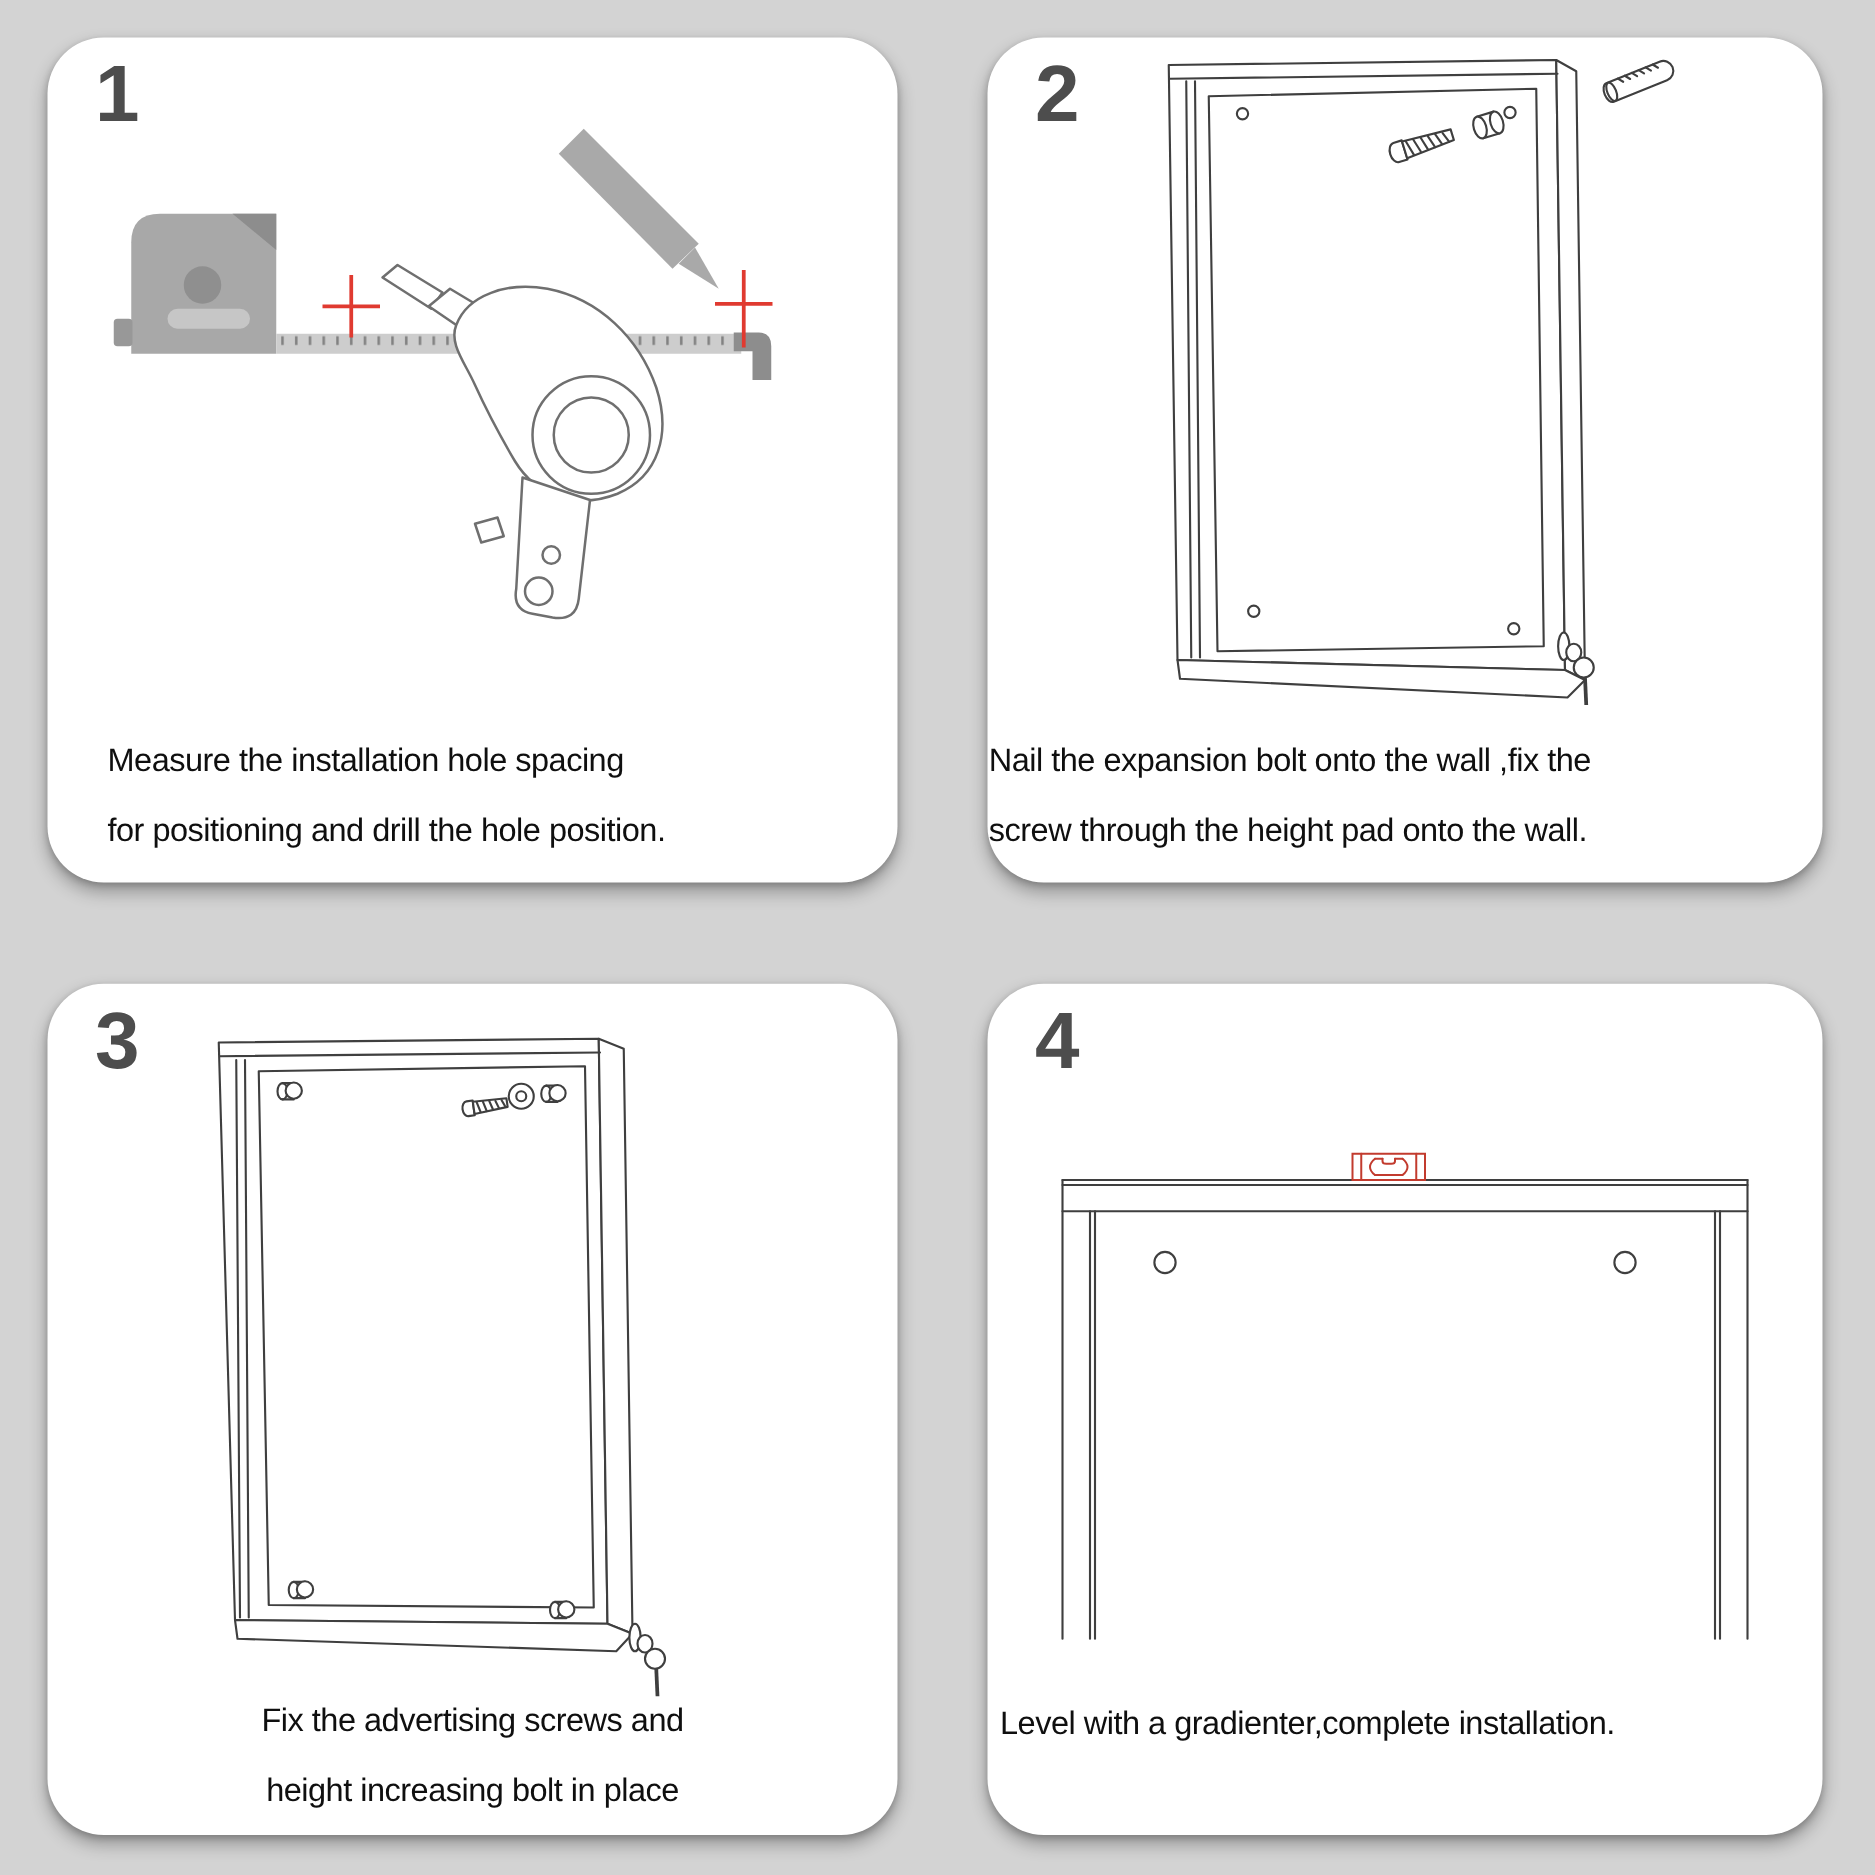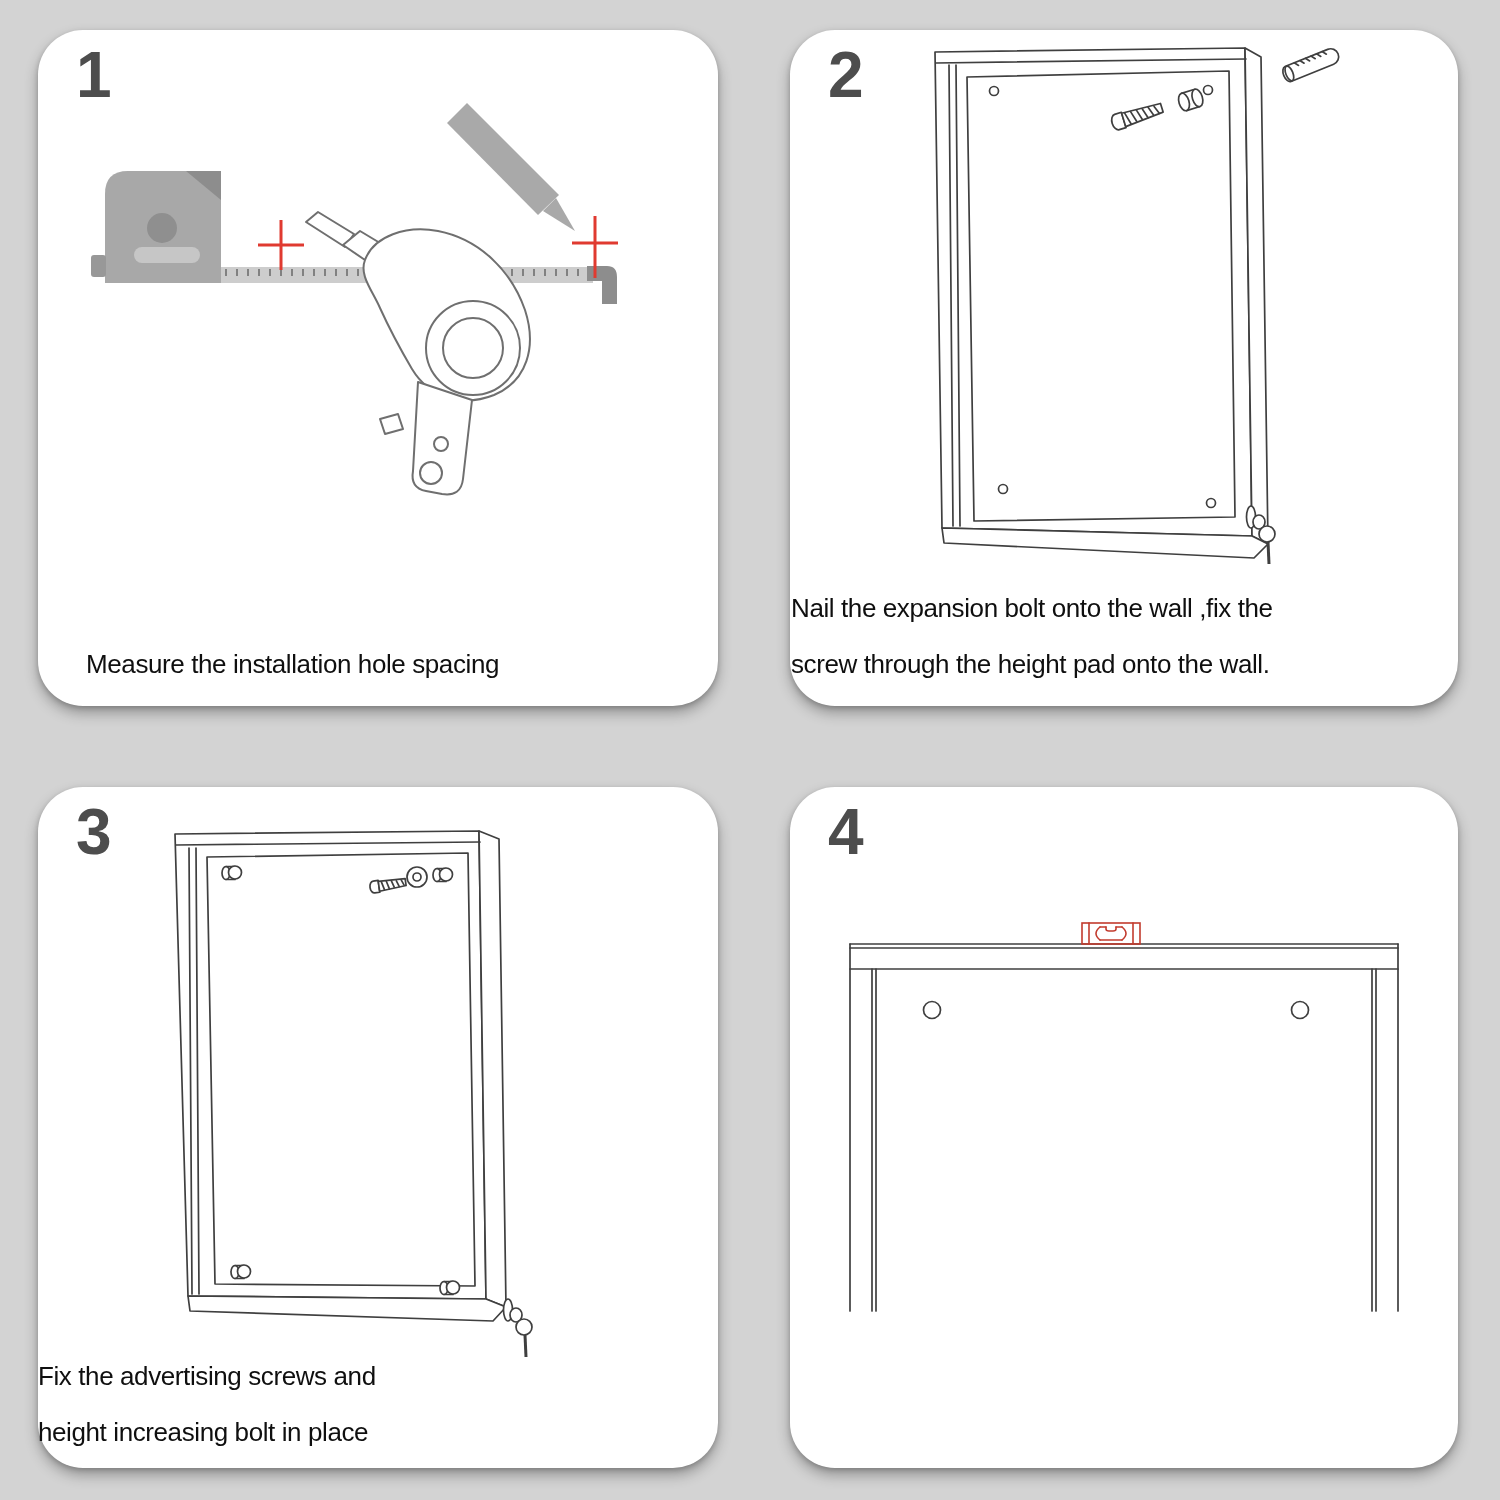--- a/index.html
+++ b/index.html
@@ -26,21 +26,21 @@
   }
   .illustration{position:absolute;left:0;top:0;width:100%;height:100%;}
   .caption{
     position:absolute;
     font-size:26px;line-height:56px;color:#0f0f0f;
     letter-spacing:-0.4px;
     white-space:nowrap;
   }
   #card-1 .caption{left:48px;bottom:14px;}
   #card-2 .caption{left:1px;bottom:14px;}
-  #card-3 .caption{left:0;bottom:8px;width:100%;}
+  #card-3 .caption{left:0;bottom:8px;width:100%;text-align:center;}
   #card-4 .caption{left:10px;bottom:62px;}
   svg{display:block;}
   .ln{stroke:#3f3f3f;stroke-width:1.7;fill:none;stroke-linejoin:round;stroke-linecap:round;}
   .lnf{stroke:#3f3f3f;stroke-width:1.7;fill:#ffffff;stroke-linejoin:round;stroke-linecap:round;}
 </style>
 </head>
 <body>
 
 <div class="card" id="card-1">
   <svg class="illustration" viewBox="0 0 680 676">
@@ -77,20 +77,21 @@
     </g>
 
     <g fill="#a9a9a9">
       <path d="M429,73 L409,93 L500,185 L521,165 Z"></path>
       <path d="M505,181 L518,168 L537,201 Z"></path>
     </g>
   </svg>
   <div class="step-number">1</div>
   <div class="caption">
     <div>Measure the installation hole spacing</div>
+    <div>for positioning and drill the hole position.</div>
   </div>
 </div>
 
 <div class="card" id="card-2">
   <svg class="illustration" viewBox="0 0 668 676">
 
     <g>
       <polygon class="lnf" points="145,22 455,18 462,506 152,498"></polygon>
       <polygon class="lnf" points="455,18 471,27 478,514 462,506"></polygon>
       <polygon class="lnf" points="152,498 462,506 478,514 464,528 154,513"></polygon>
@@ -216,13 +217,16 @@
       <rect x="292" y="136" width="58" height="21"></rect>
       <line x1="299" y1="136" x2="299" y2="157"></line>
       <line x1="343" y1="136" x2="343" y2="157"></line>
       <path d="M310,140 Q302,146.5 310,153"></path>
       <path d="M332,140 Q340,146.5 332,153"></path>
       <path d="M310,140 L316,140 M326,140 L332,140 M310,153 L332,153"></path>
       <path d="M316,140 v2 q0,2 3,2 h4 q3,0 3,-2 v-2"></path>
     </g>
   </svg>
   <div class="step-number">4</div>
+  <div class="caption">
+    <div>Level with a gradienter,complete installation.</div>
+  </div>
 </div>
 
 </body></html>

